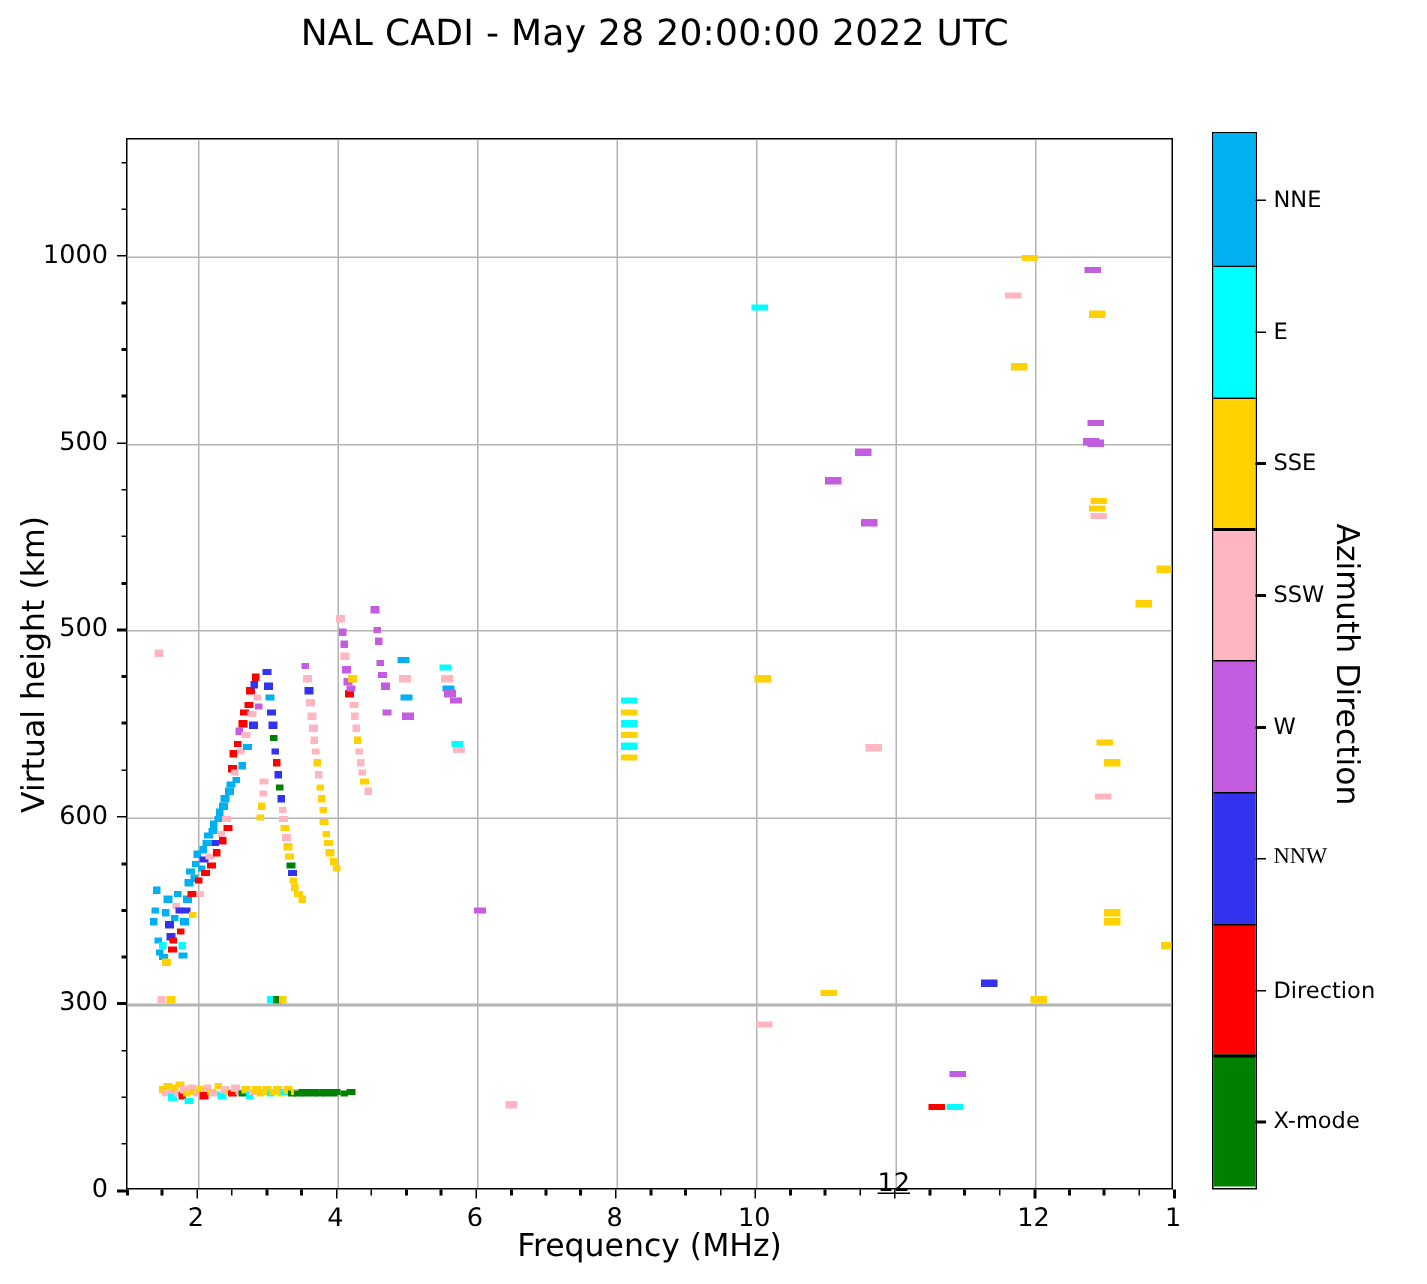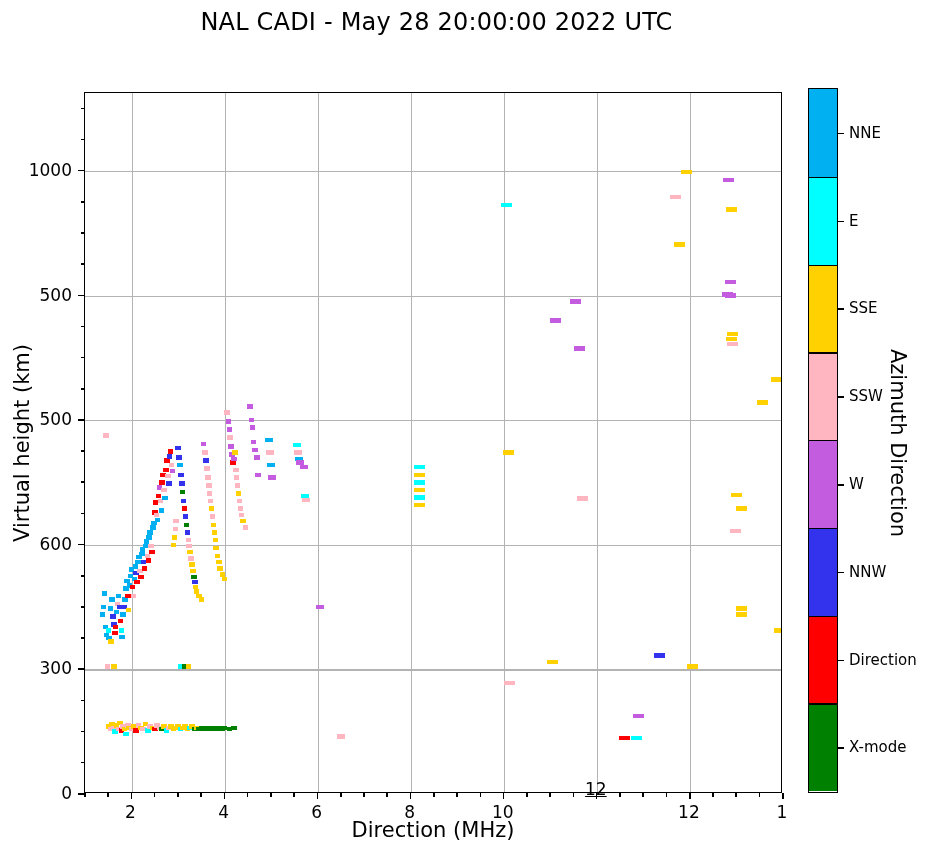--- a/index.html
+++ b/index.html
@@ -394,21 +394,21 @@
     <div class="tk-y minor" style="position: absolute; top: 138.733px; left: 80.5px; width: 3.5px; height: 1.6px; background: rgb(0, 0, 0);"></div>
     <div class="tk-y minor" style="position: absolute; top: 107.578px; left: 80.5px; width: 3.5px; height: 1.6px; background: rgb(0, 0, 0);"></div>
     <div class="lbl-y" style="position: absolute; left: 72px; top: 793px;">0</div>
     <div class="lbl-y" style="position: absolute; left: 72px; top: 668.378px;">300</div>
     <div class="lbl-y" style="position: absolute; left: 72px; top: 543.756px;">600</div>
     <div class="lbl-y" style="position: absolute; left: 72px; top: 419.133px;">500</div>
     <div class="lbl-y" style="position: absolute; left: 72px; top: 294.511px;">500</div>
     <div class="lbl-y" style="position: absolute; left: 72px; top: 169.889px;">1000</div>
   </div>
 
-<div id="xlabel">Direction (MHz)</div>
+<div id="xlabel">Frequency (MHz)</div>
 <div id="ylabel" style="transform: rotate(-90deg) translate(-50%, -100%); left: 34px; top: 442.5px; transform-origin: 0px 0px;">Virtual height (km)</div>
 
 <div id="cbar">
     <div class="cseg" style="top: 0px; height: 87.775px; background: rgb(0, 176, 240);"></div>
     <div class="ctick" style="top: 43.8875px;"></div>
     <div class="clabel" style="top: 43.8875px;">NNE</div>
     <div class="cseg" style="top: 87.775px; height: 87.775px; background: rgb(0, 255, 255);"></div>
     <div class="ctick" style="top: 131.662px;"></div>
     <div class="clabel" style="top: 131.662px;">E</div>
     <div style="position: absolute; left: 0px; right: 0px; top: 87.775px; height: 1.2px; background: rgb(0, 0, 0);"></div>
@@ -419,21 +419,21 @@
     <div class="cseg" style="top: 263.325px; height: 87.775px; background: rgb(255, 182, 193);"></div>
     <div class="ctick" style="top: 307.212px;"></div>
     <div class="clabel" style="top: 307.212px;">SSW</div>
     <div style="position: absolute; left: 0px; right: 0px; top: 263.325px; height: 1.2px; background: rgb(0, 0, 0);"></div>
     <div class="cseg" style="top: 351.1px; height: 87.775px; background: rgb(196, 92, 224);"></div>
     <div class="ctick" style="top: 394.988px;"></div>
     <div class="clabel" style="top: 394.988px;">W</div>
     <div style="position: absolute; left: 0px; right: 0px; top: 351.1px; height: 1.2px; background: rgb(0, 0, 0);"></div>
     <div class="cseg" style="top: 438.875px; height: 87.775px; background: rgb(51, 51, 238);"></div>
     <div class="ctick" style="top: 482.762px;"></div>
-    <div class="clabel" style="top: 482.762px;">NNW</div>
+    <div class="clabel" style="top: 482.762px; font-family: Liberation Serif, serif;">NNW</div>
     <div style="position: absolute; left: 0px; right: 0px; top: 438.875px; height: 1.2px; background: rgb(0, 0, 0);"></div>
     <div class="cseg" style="top: 526.65px; height: 87.775px; background: rgb(255, 0, 0);"></div>
     <div class="ctick" style="top: 570.538px;"></div>
     <div class="clabel" style="top: 570.538px;">Direction</div>
     <div style="position: absolute; left: 0px; right: 0px; top: 526.65px; height: 1.2px; background: rgb(0, 0, 0);"></div>
     <div class="cseg" style="top: 614.425px; height: 87.775px; background: rgb(0, 128, 0);"></div>
     <div class="ctick" style="top: 658.312px;"></div>
     <div class="clabel" style="top: 658.312px;">X-mode</div>
     <div style="position: absolute; left: 0px; right: 0px; top: 614.425px; height: 1.2px; background: rgb(0, 0, 0);"></div>
   </div>

